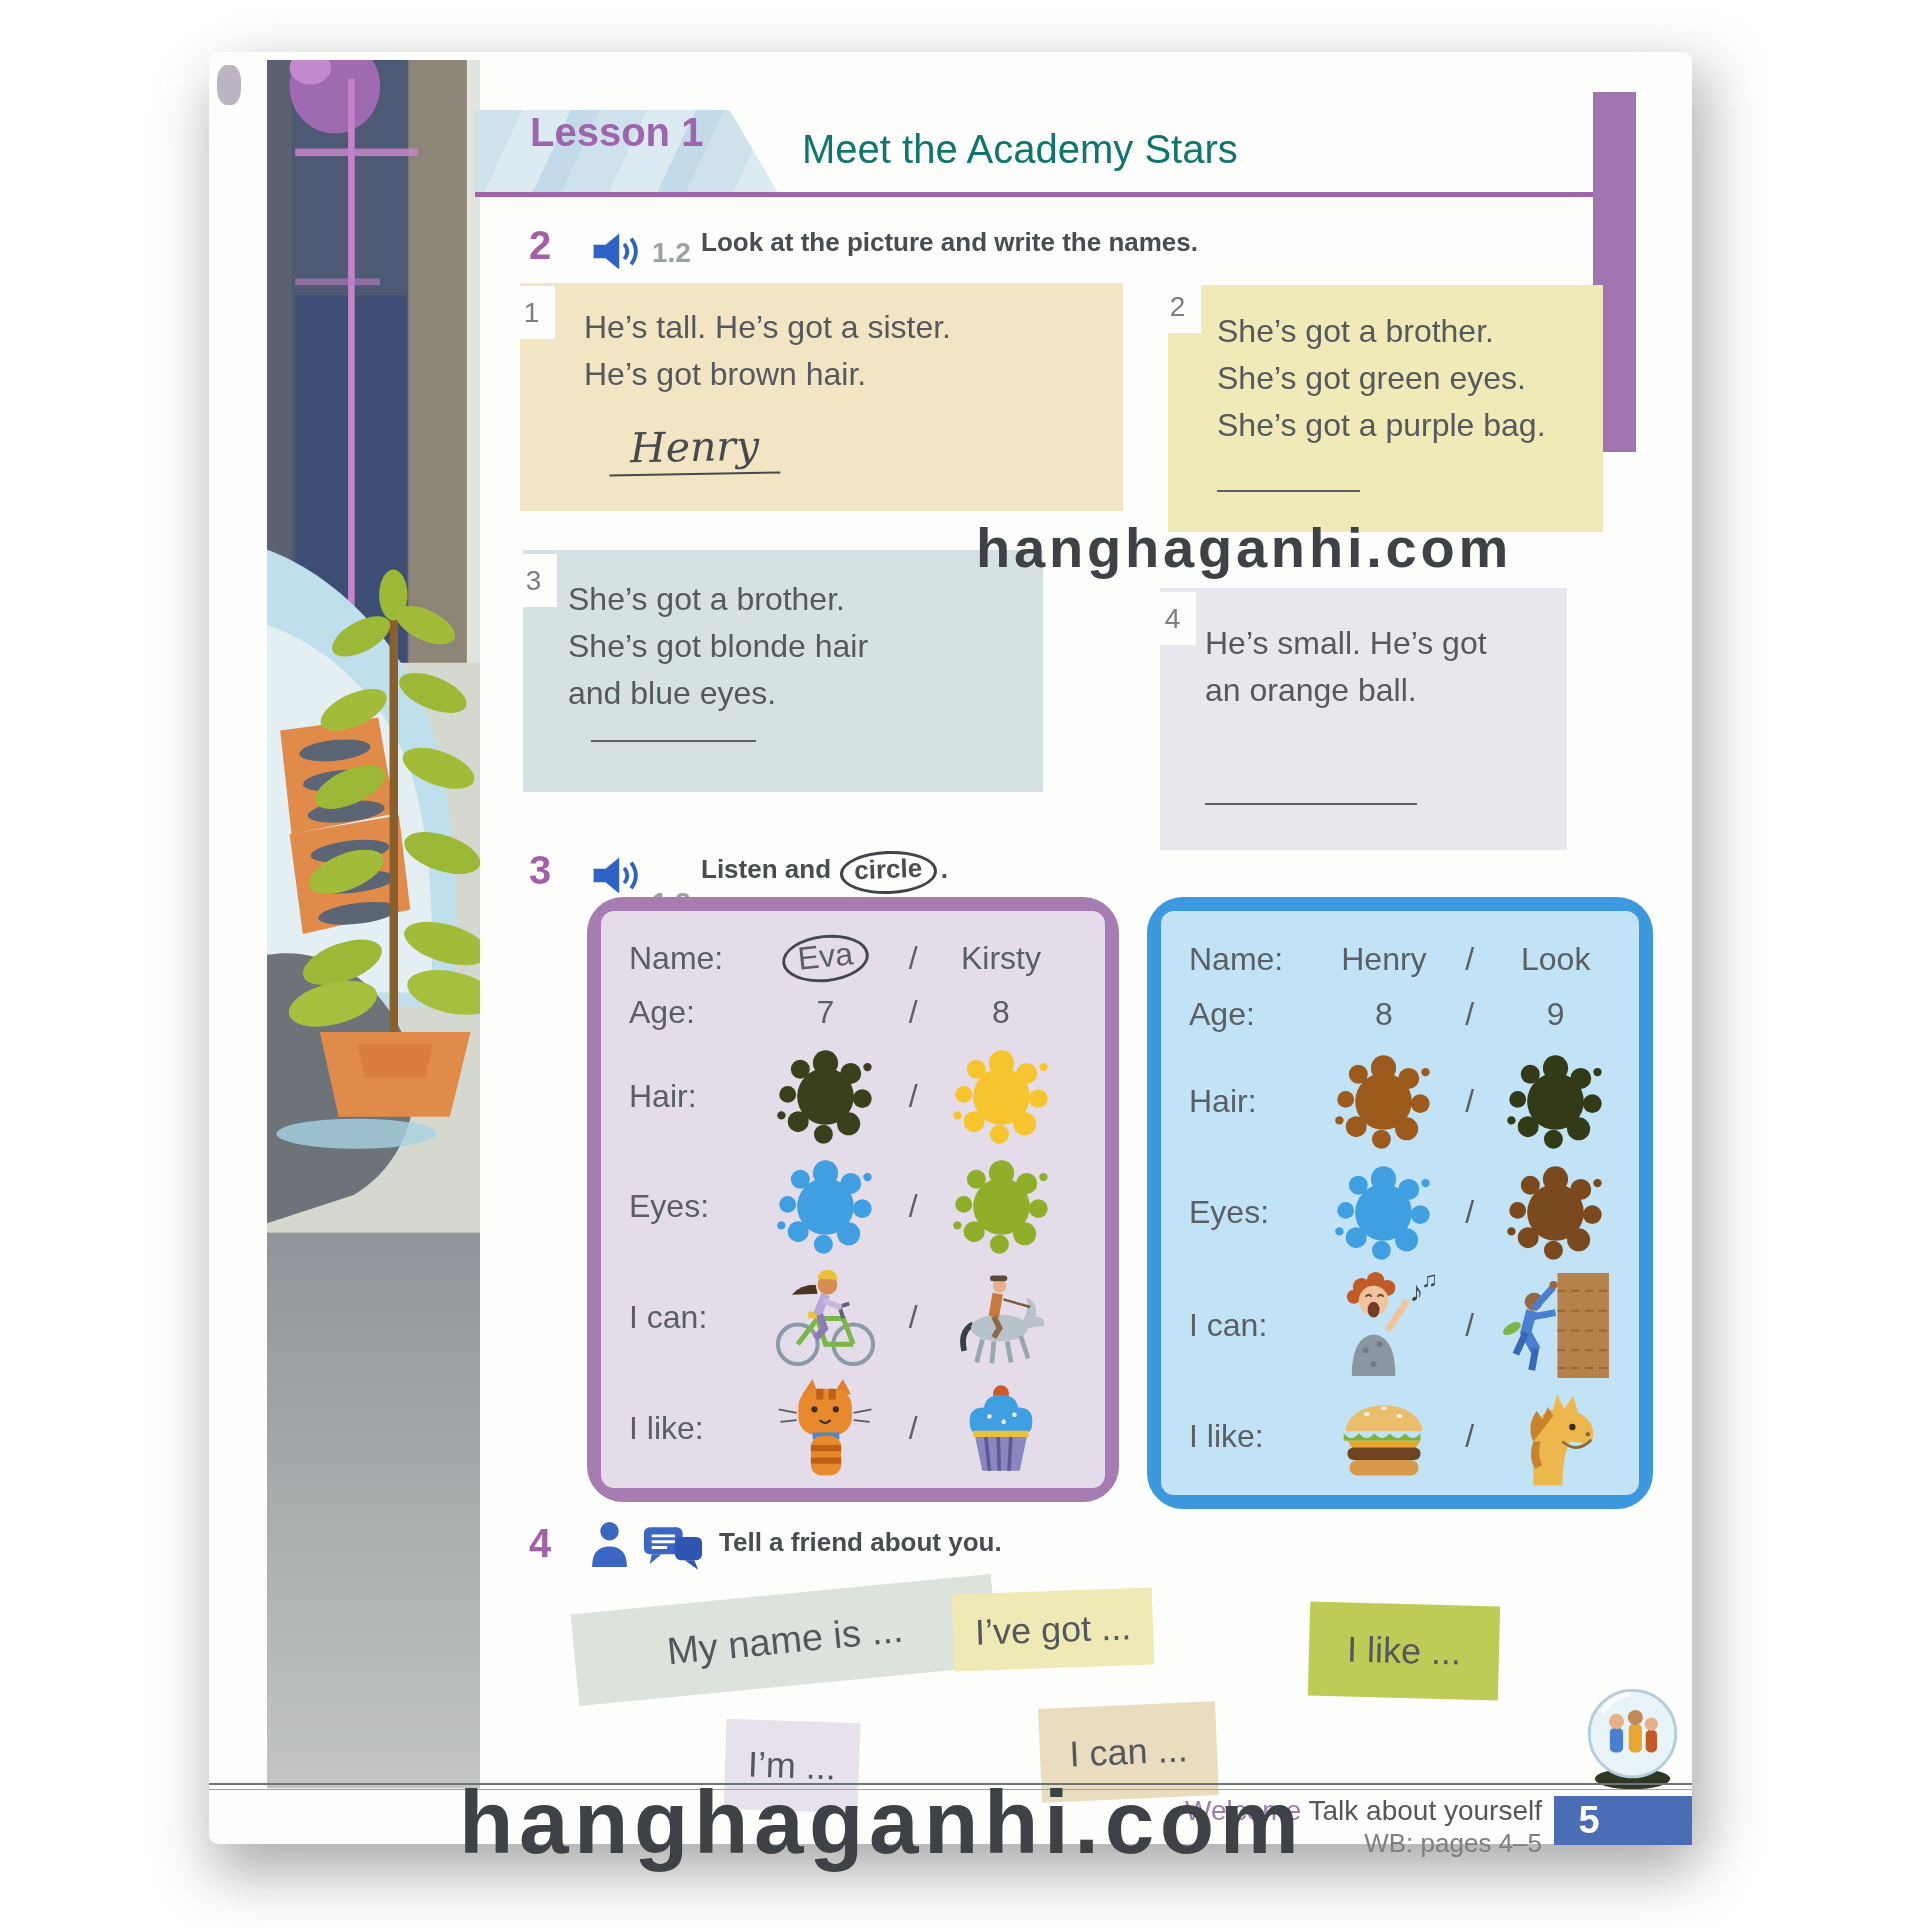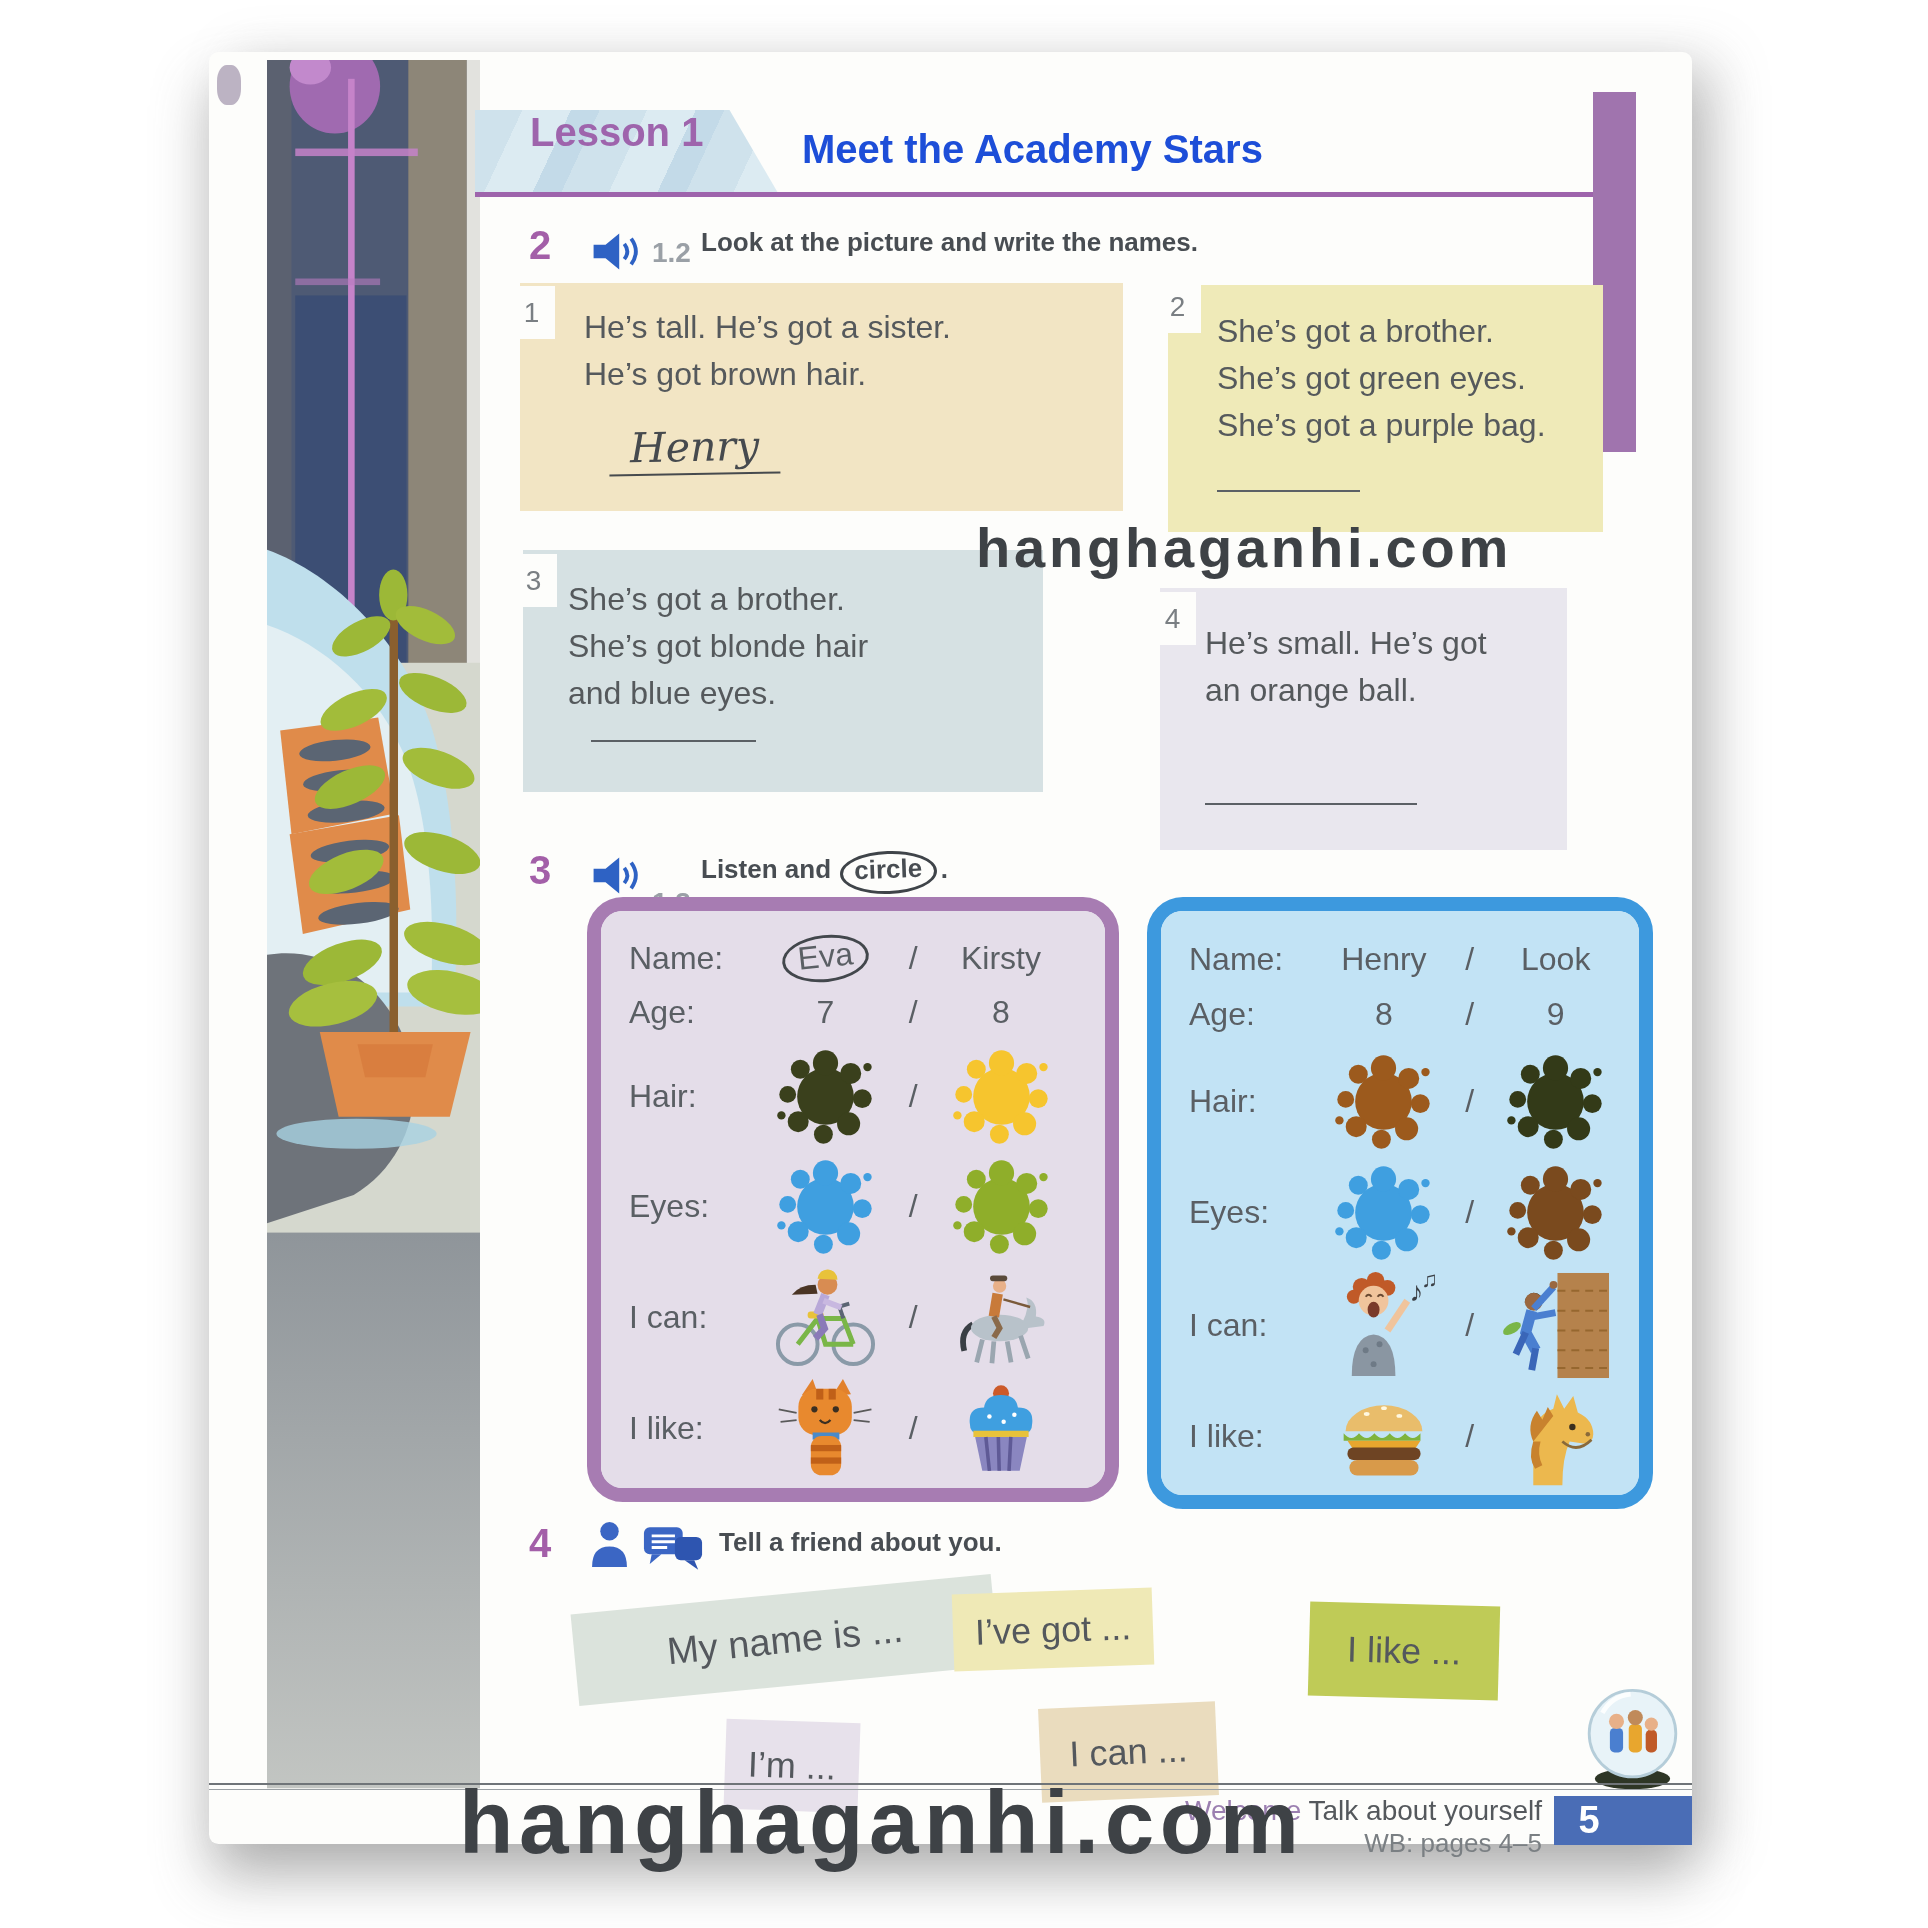--- a/index.html
+++ b/index.html
@@ -5,37 +5,37 @@
   html,body{margin:0;padding:0}
   body{width:1928px;height:1928px;background:#ffffff;font-family:"Liberation Sans",sans-serif;position:relative;overflow:hidden}
   .a{position:absolute}
   .page{position:absolute;left:209px;top:52px;width:1483px;height:1792px;background:#fdfdfb;border-radius:9.4px;
         box-shadow:0 33px 56px rgba(110,110,110,.45), 26px 7.5px 52px rgba(140,140,140,.30)}
   .strip-svg{position:absolute;left:58px;top:7.5px;width:213px;height:1733px}
   .banner{position:absolute;left:266px;top:58px;width:303px;height:83px;
           background:repeating-linear-gradient(115deg,#cfe2ec 0 43px,#dcebf2 43px 87px,#c3dae8 87px 113px);
           clip-path:polygon(0 0,84% 0,100% 100%,0 100%);display:flex;align-items:flex-start}
   .lesson-label{font-size:40px;font-weight:bold;color:#9e64ac;padding-left:55px;white-space:nowrap}
-  .page-title{position:absolute;left:593px;top:75px;font-size:40px;font-weight:bold;color:#1d4ed8;white-space:nowrap}
+  .page-title{position:absolute;left:593px;top:75px;font-size:40px;font-weight:normal;color:#0f766e;white-space:nowrap}
   .header-rule{position:absolute;left:266px;top:140px;width:1125px;height:4.7px;background:#9e64ac}
   .purple-bar{position:absolute;left:1384px;top:40px;width:43px;height:360px;background:#a074ae}
   .ex-num{position:absolute;font-size:40px;font-weight:bold;color:#a35fa8}
   .track{position:absolute;font-size:28px;font-weight:bold;color:#9aa0a6}
   .ex-title{position:absolute;font-size:26px;font-weight:bold;color:#484d52;white-space:nowrap}
   .tbox{position:absolute;font-size:32px;line-height:47px;color:#55595c}
   .box-num{position:absolute;width:47px;height:53px;background:#fdfdfb;color:#7a7f83;font-size:28px;text-align:center;line-height:53px}
   .blank{position:absolute;border-bottom:2.8px solid #5b6065}
   .answer{position:absolute;font-style:italic;font-size:41px;color:#464a4e;border-bottom:2.8px solid #464a4e;
           padding:0 21px 1.9px;transform:rotate(-1deg);font-family:"DejaVu Serif",serif}
   .wm{position:absolute;font-weight:bold;color:#3e4246;white-space:nowrap;z-index:9}
   .wm1{left:767px;top:463px;font-size:56px;letter-spacing:3.8px}
   .wm2{left:250px;top:1719px;font-size:89px;letter-spacing:5.6px}
   .circled-word{display:inline-block;border:3.8px solid #3f4449;border-radius:50%;padding:0 11.3px 5.6px;margin:0 3.8px 0 9.4px;transform:rotate(-2deg)}
   .card{position:absolute;border:14px solid;border-radius:36px;box-sizing:border-box}
-  .card-inner{width:100%;height:100%;border-radius:21px;padding:21px 9.4px 7.5px 28px;box-sizing:border-box;display:flex;flex-direction:column}
+  .card-inner{width:100%;height:100%;border-radius:13px;padding:21px 9.4px 7.5px 28px;box-sizing:border-box;display:flex;flex-direction:column}
   .crow{display:flex;align-items:center}
   .h1{height:56px}.h2{height:58px}.h3{height:121px}.h4{height:107px}.h5{height:124px}.h6{height:105px}
   .clabel{width:121px;font-size:32px;color:#5a5f64;flex:0 0 auto}
   .copt{width:151px;display:flex;align-items:center;justify-content:center;font-size:32px;color:#5a5f64}
   .csep{width:24.5px;text-align:center;font-size:32px;color:#5a5f64}
   .splat{width:105px;height:105px;overflow:visible}
   .circled-name{display:inline-block;border:3.8px solid #42474c;border-radius:50%;padding:0 13px 3.8px;transform:rotate(-6deg)}
   .chip{position:absolute;display:flex;align-items:center;justify-content:center;color:#54585d;font-size:36px;white-space:nowrap}
   .footer-rule{position:absolute;left:0;top:1731px;width:1483px;height:3.8px;border-top:2.8px solid #6f7478;border-bottom:1.9px solid #9aa0a4;box-sizing:content-box}
   .page-num-box{position:absolute;left:1345px;top:1744px;width:138px;height:49px;background:#4a6db6;color:#ffffff;

